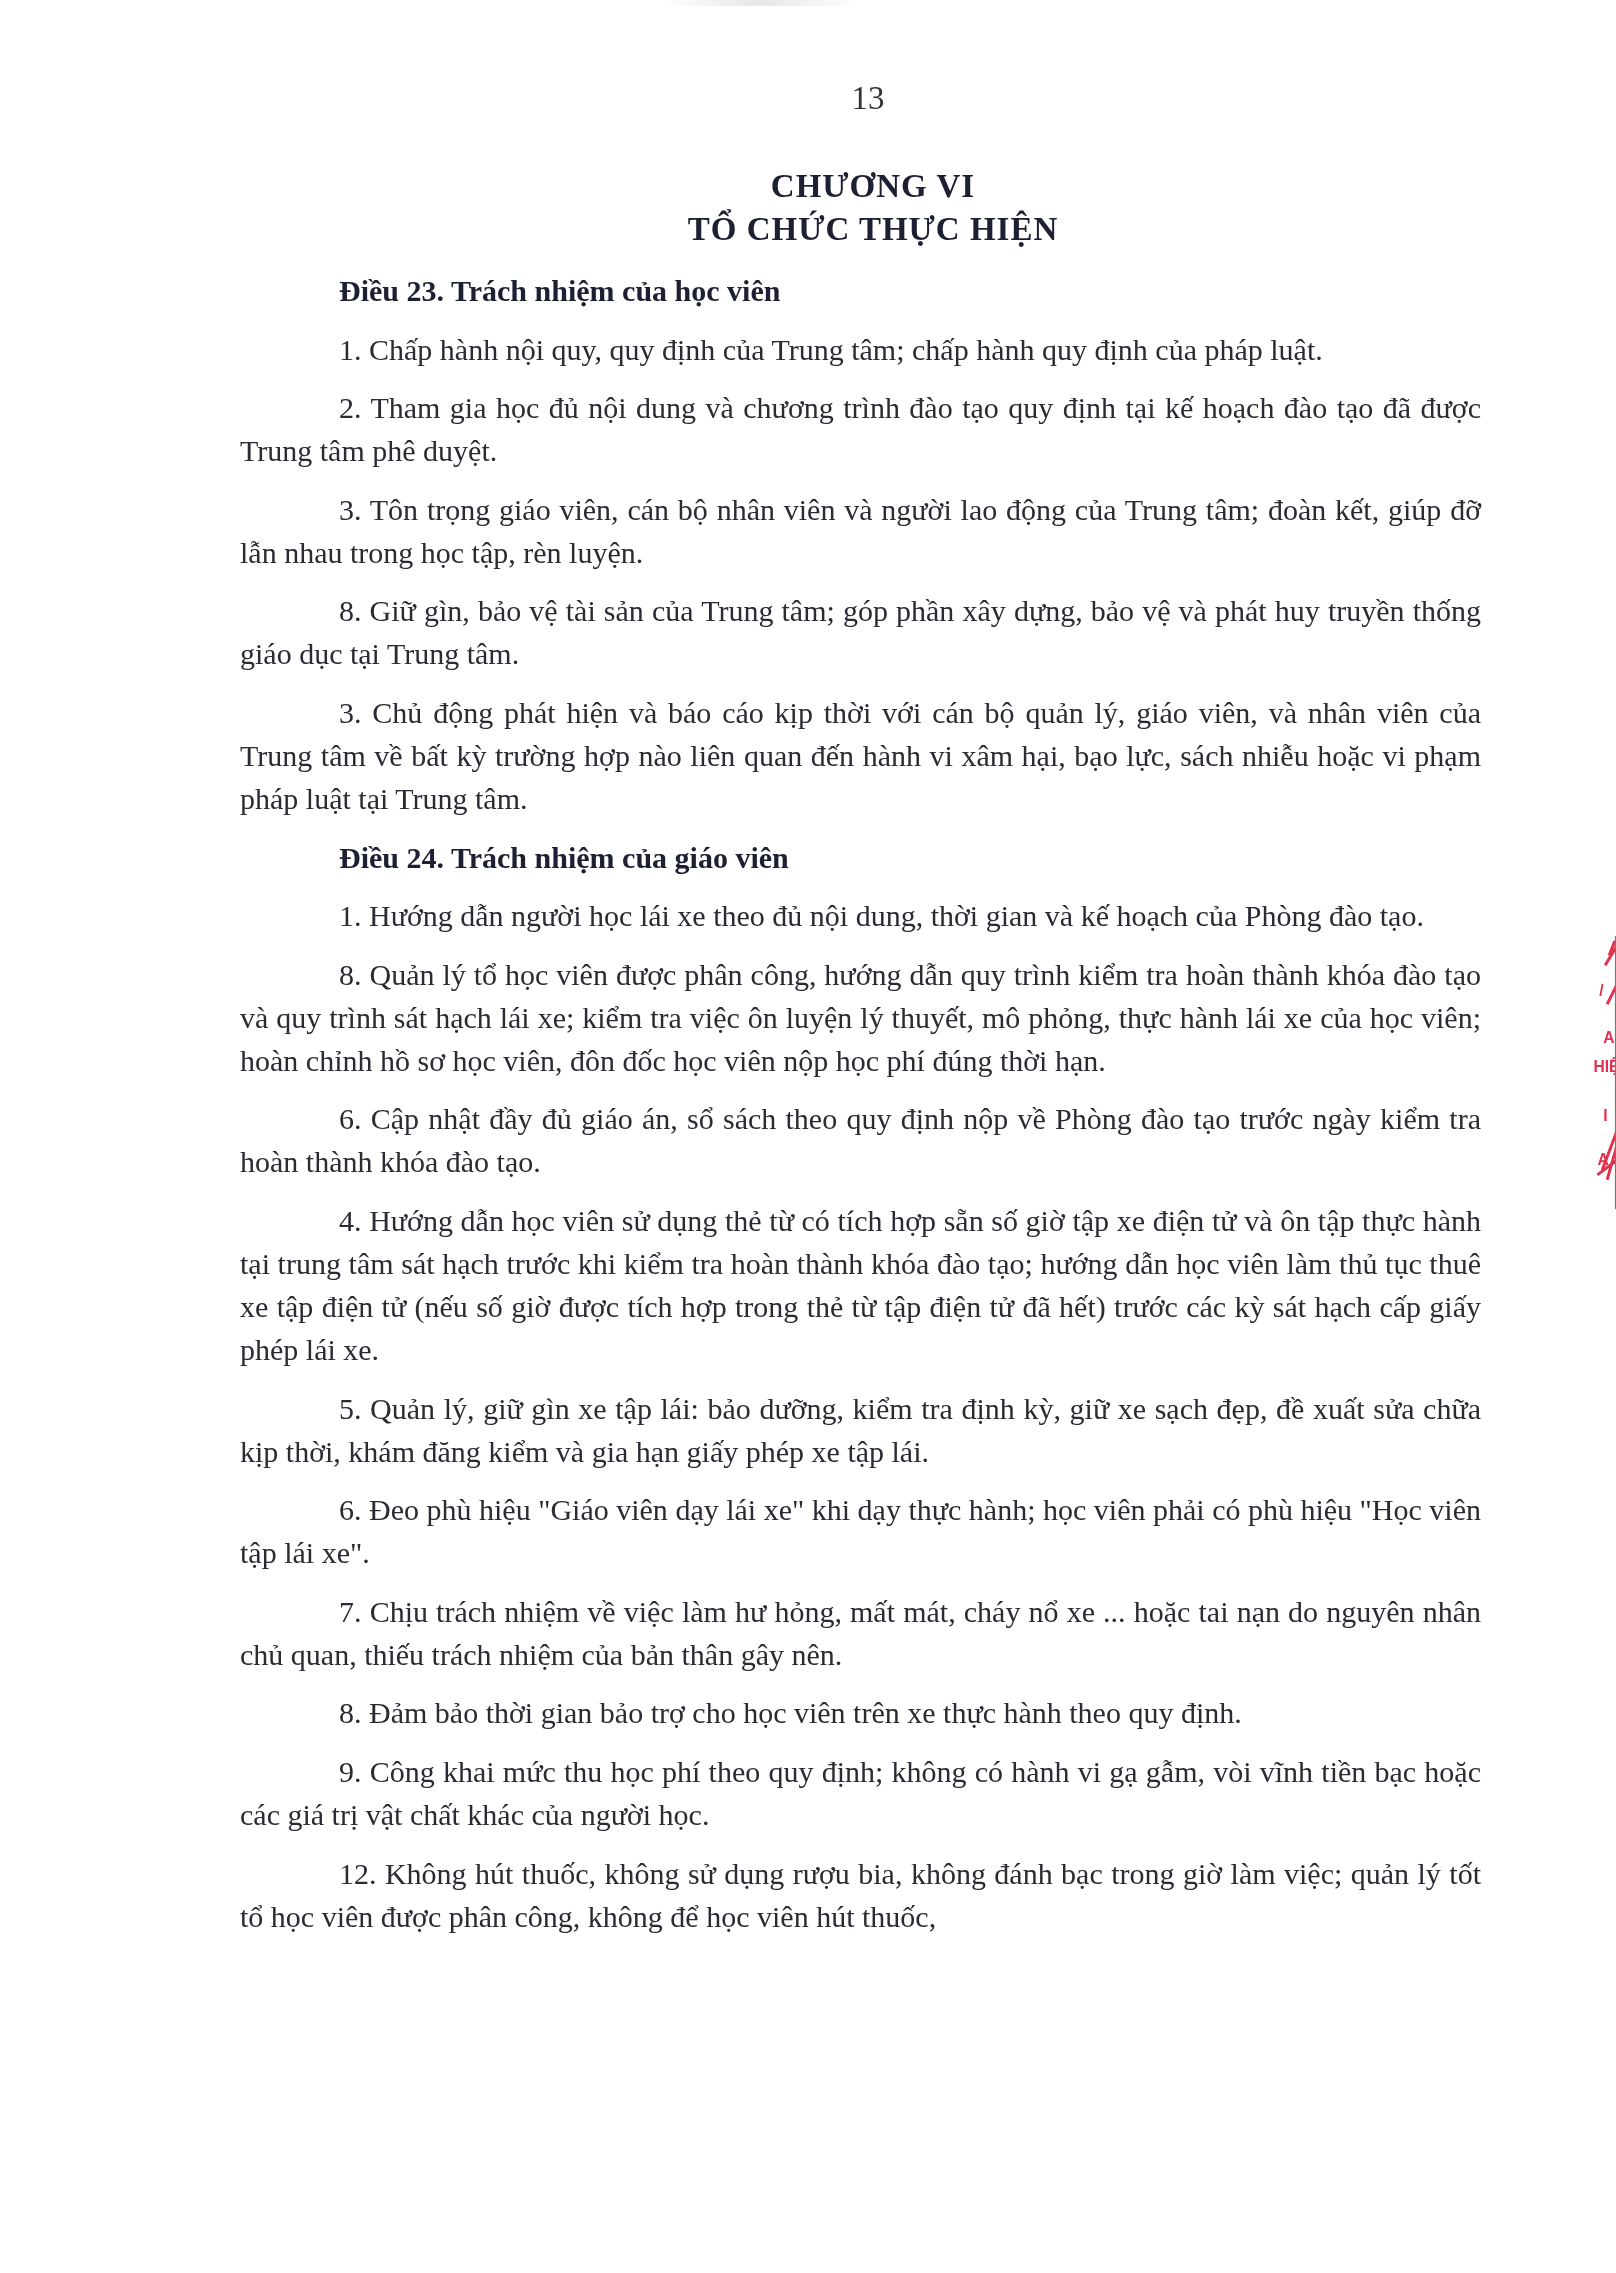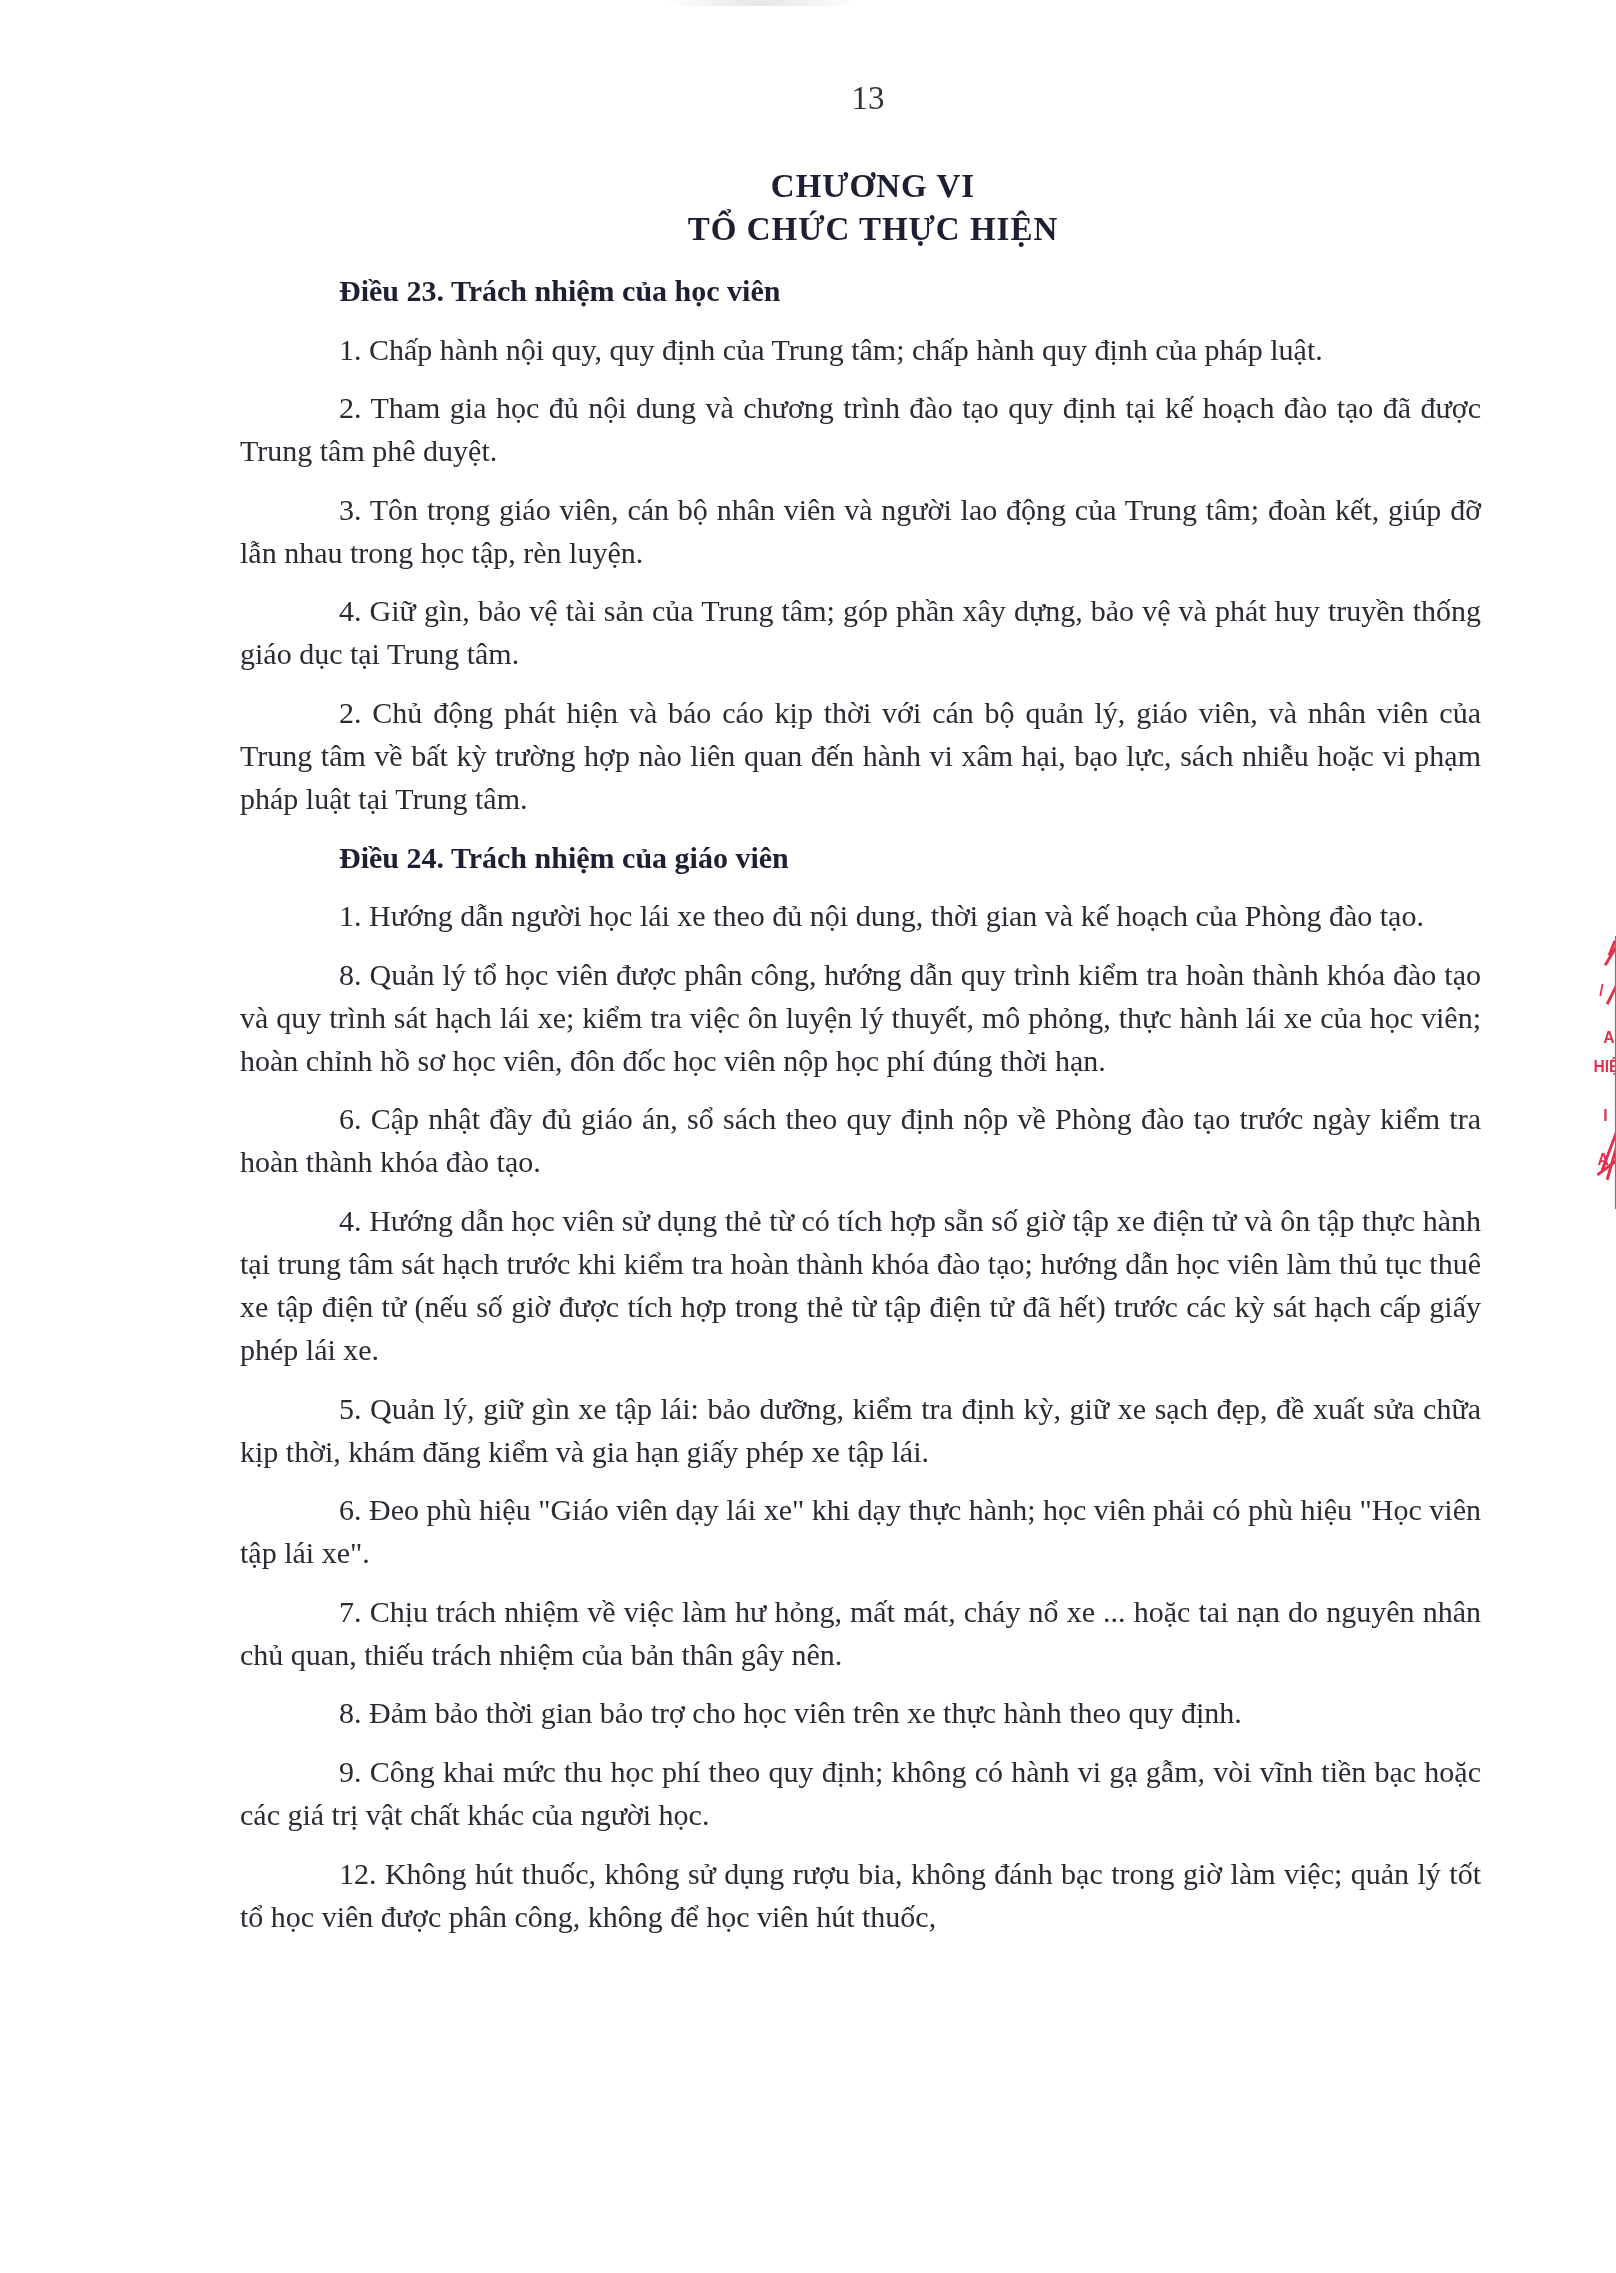--- a/index.html
+++ b/index.html
@@ -26,22 +26,22 @@
 
 <div class="chapter t1">CHƯƠNG VI</div>
 <div class="chapter t2">TỔ CHỨC THỰC HIỆN</div>
 
 <div class="content">
   <section>
     <div class="article-title">Điều 23. Trách nhiệm của học viên</div>
     <p class="para">1. Chấp hành nội quy, quy định của Trung tâm; chấp hành quy định của pháp luật.</p>
     <p class="para">2. Tham gia học đủ nội dung và chương trình đào tạo quy định tại kế hoạch đào tạo đã được Trung tâm phê duyệt.</p>
     <p class="para">3. Tôn trọng giáo viên, cán bộ nhân viên và người lao động của Trung tâm; đoàn kết, giúp đỡ lẫn nhau trong học tập, rèn luyện.</p>
-    <p class="para">4. Giữ gìn, bảo vệ tài sản của Trung tâm; góp phần xây dựng, bảo vệ và phát huy truyền thống giáo dục tại Trung tâm.</p>
-    <p class="para">2. Chủ động phát hiện và báo cáo kịp thời với cán bộ quản lý, giáo viên, và nhân viên của Trung tâm về bất kỳ trường hợp nào liên quan đến hành vi xâm hại, bạo lực, sách nhiễu hoặc vi phạm pháp luật tại Trung tâm.</p>
+    <p class="para">8. Giữ gìn, bảo vệ tài sản của Trung tâm; góp phần xây dựng, bảo vệ và phát huy truyền thống giáo dục tại Trung tâm.</p>
+    <p class="para">3. Chủ động phát hiện và báo cáo kịp thời với cán bộ quản lý, giáo viên, và nhân viên của Trung tâm về bất kỳ trường hợp nào liên quan đến hành vi xâm hại, bạo lực, sách nhiễu hoặc vi phạm pháp luật tại Trung tâm.</p>
   </section>
   <section>
     <div class="article-title">Điều 24.  Trách nhiệm của giáo viên</div>
     <p class="para">1. Hướng dẫn người học lái xe theo đủ nội dung, thời gian và kế hoạch của Phòng đào tạo.</p>
     <p class="para">8. Quản lý tổ học viên được phân công, hướng dẫn quy trình kiểm tra hoàn thành khóa đào tạo và quy trình sát hạch lái xe; kiểm tra việc ôn luyện lý thuyết, mô phỏng, thực hành lái xe của học viên; hoàn chỉnh hồ sơ học viên, đôn đốc học viên nộp học phí đúng thời hạn.</p>
     <p class="para">6. Cập nhật đầy đủ giáo án, sổ sách theo quy định nộp về Phòng đào tạo trước ngày kiểm tra hoàn thành khóa đào tạo.</p>
     <p class="para">4. Hướng dẫn học viên sử dụng thẻ từ có tích hợp sẵn số giờ tập xe điện tử và ôn tập thực hành tại trung tâm sát hạch trước khi kiểm tra hoàn thành khóa đào tạo; hướng dẫn học viên làm thủ tục thuê xe tập điện tử (nếu số giờ được tích hợp trong thẻ từ tập điện tử đã hết) trước các kỳ sát hạch cấp giấy phép lái xe.</p>
     <p class="para">5. Quản lý, giữ gìn xe tập lái: bảo dưỡng, kiểm tra định kỳ, giữ xe sạch đẹp, đề xuất sửa chữa kịp thời, khám đăng kiểm và gia hạn giấy phép xe tập lái.</p>
     <p class="para">6. Đeo phù hiệu "Giáo viên dạy lái xe" khi dạy thực hành; học viên phải có phù hiệu "Học viên tập lái xe".</p>
     <p class="para">7. Chịu trách nhiệm về việc làm hư hỏng, mất mát, cháy nổ xe ... hoặc tai nạn do nguyên nhân chủ quan, thiếu trách nhiệm của bản thân gây nên.</p>

